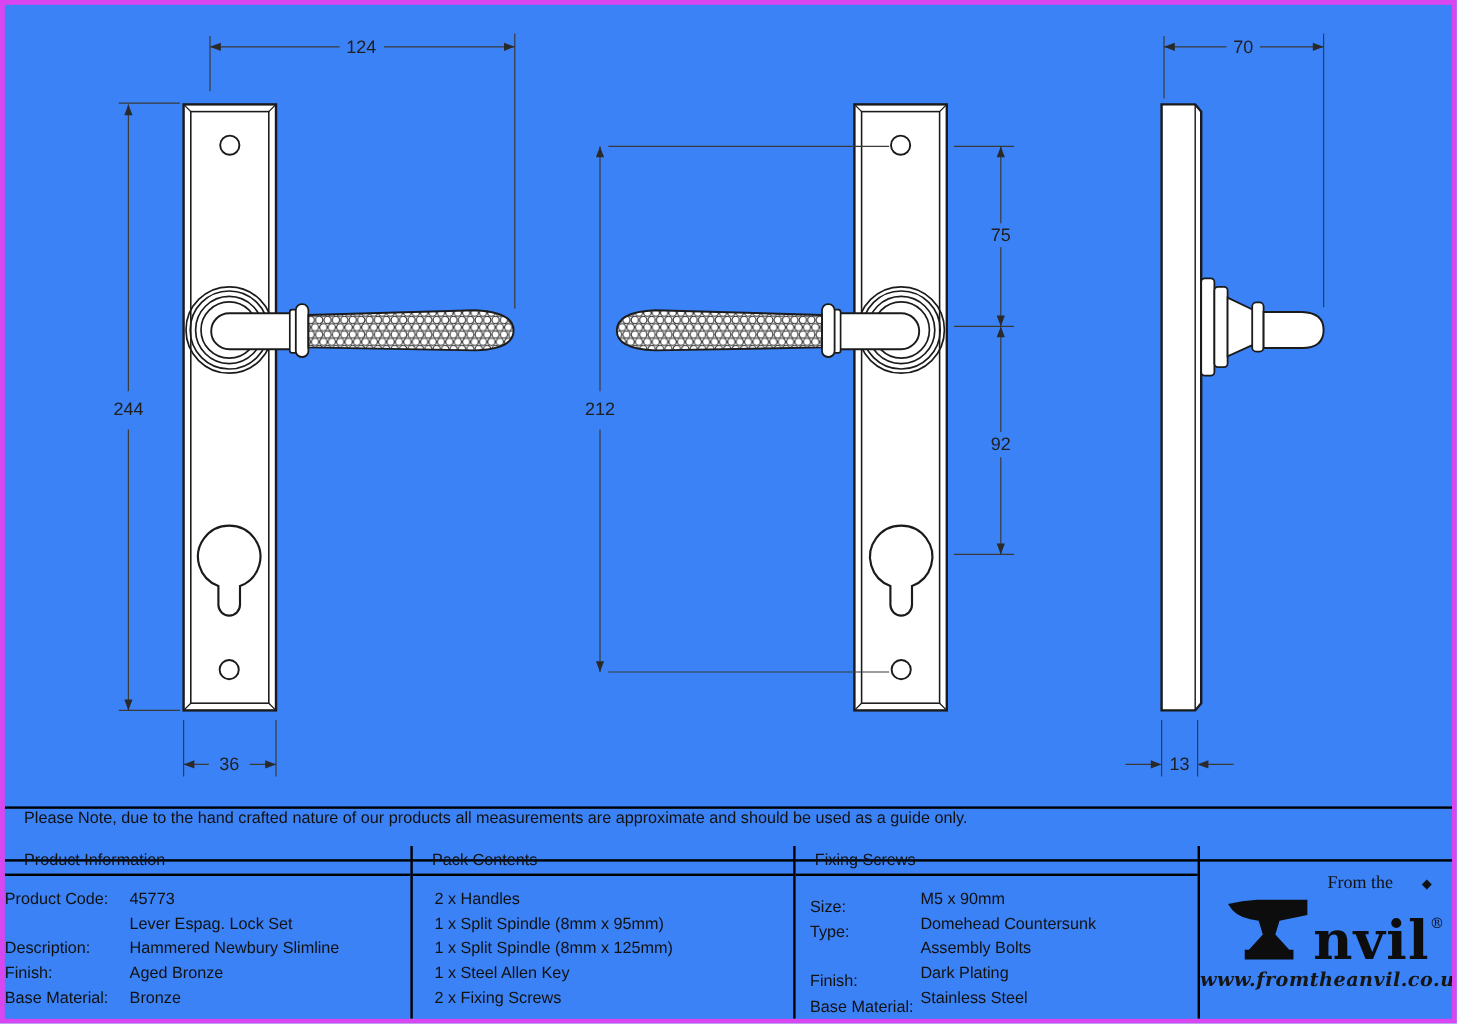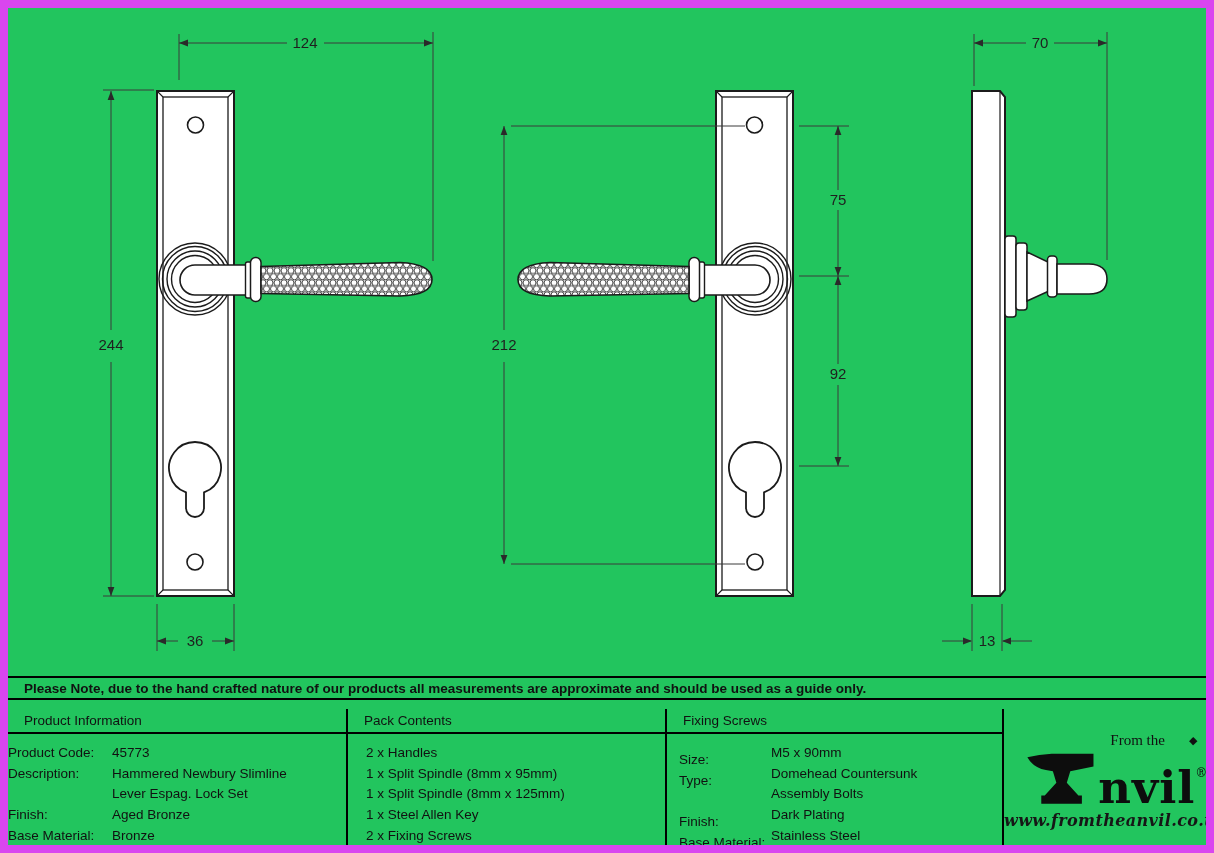--- a/index.html
+++ b/index.html
@@ -1,29 +1,29 @@
 <!DOCTYPE html>
 <html><head>
 <meta charset="utf-8">
 <style>
   * { margin:0; padding:0; box-sizing:border-box; }
   html,body { background:#fff; }
   .page {
     position:relative; width:1214px; height:853px;
-    border:8px solid #d946ef; background:#22c55e; overflow:hidden;
+    border:4px solid #d946ef; background:#3b82f6; overflow:hidden;
     font-family:"Liberation Sans", sans-serif; color:#1b1b1b;
   }
   svg.drawing { position:absolute; left:0; top:0; display:block; }
   svg text { font-family:"Liberation Sans", sans-serif; font-size:15px; fill:#1f1f1f; }
 
   .note-box {
-    position:absolute; left:0; top:668px; width:1206px; height:24px;
+    position:absolute; left:0; top:668px; width:1206px; height:46px;
     border-top:2px solid #000; border-bottom:2px solid #000;
-    display:flex; align-items:center; padding-left:16px;
-    font-size:13.5px; color:#111;font-weight:bold;
+    display:flex; align-items:flex-start; padding-left:16px;
+    font-size:13.5px; color:#111;
   }
   .spec-table {
     position:absolute; left:0; top:701px; width:1076px; height:144px;
     display:grid; grid-template-columns:340px 319px 337px 1fr;
   }
   .col { position:relative; height:100%; }
   .col.divided { border-right:2px solid #000; }
   .cell-header {
     height:25px; border-bottom:2px solid #000;
     display:flex; align-items:center; padding-left:16px;
@@ -182,26 +182,26 @@
   <div class="spec-table">
 
     <div class="col divided col1">
       <div class="cell-header">Product Information</div>
       <div class="cell-body">
         <div class="pair-row">
           <span class="lbl">Product Code:</span>
           <span class="val">45773</span>
         </div>
         <div class="pair-row">
+          <span class="lbl"></span>
+          <span class="val">Lever Espag. Lock Set</span>
+        </div>
+        <div class="pair-row">
           <span class="lbl">Description:</span>
           <span class="val">Hammered Newbury Slimline</span>
-        </div>
-        <div class="pair-row">
-          <span class="lbl"></span>
-          <span class="val">Lever Espag. Lock Set</span>
         </div>
         <div class="pair-row">
           <span class="lbl">Finish:</span>
           <span class="val">Aged Bronze</span>
         </div>
         <div class="pair-row">
           <span class="lbl">Base Material:</span>
           <span class="val">Bronze</span>
         </div>
       </div>

